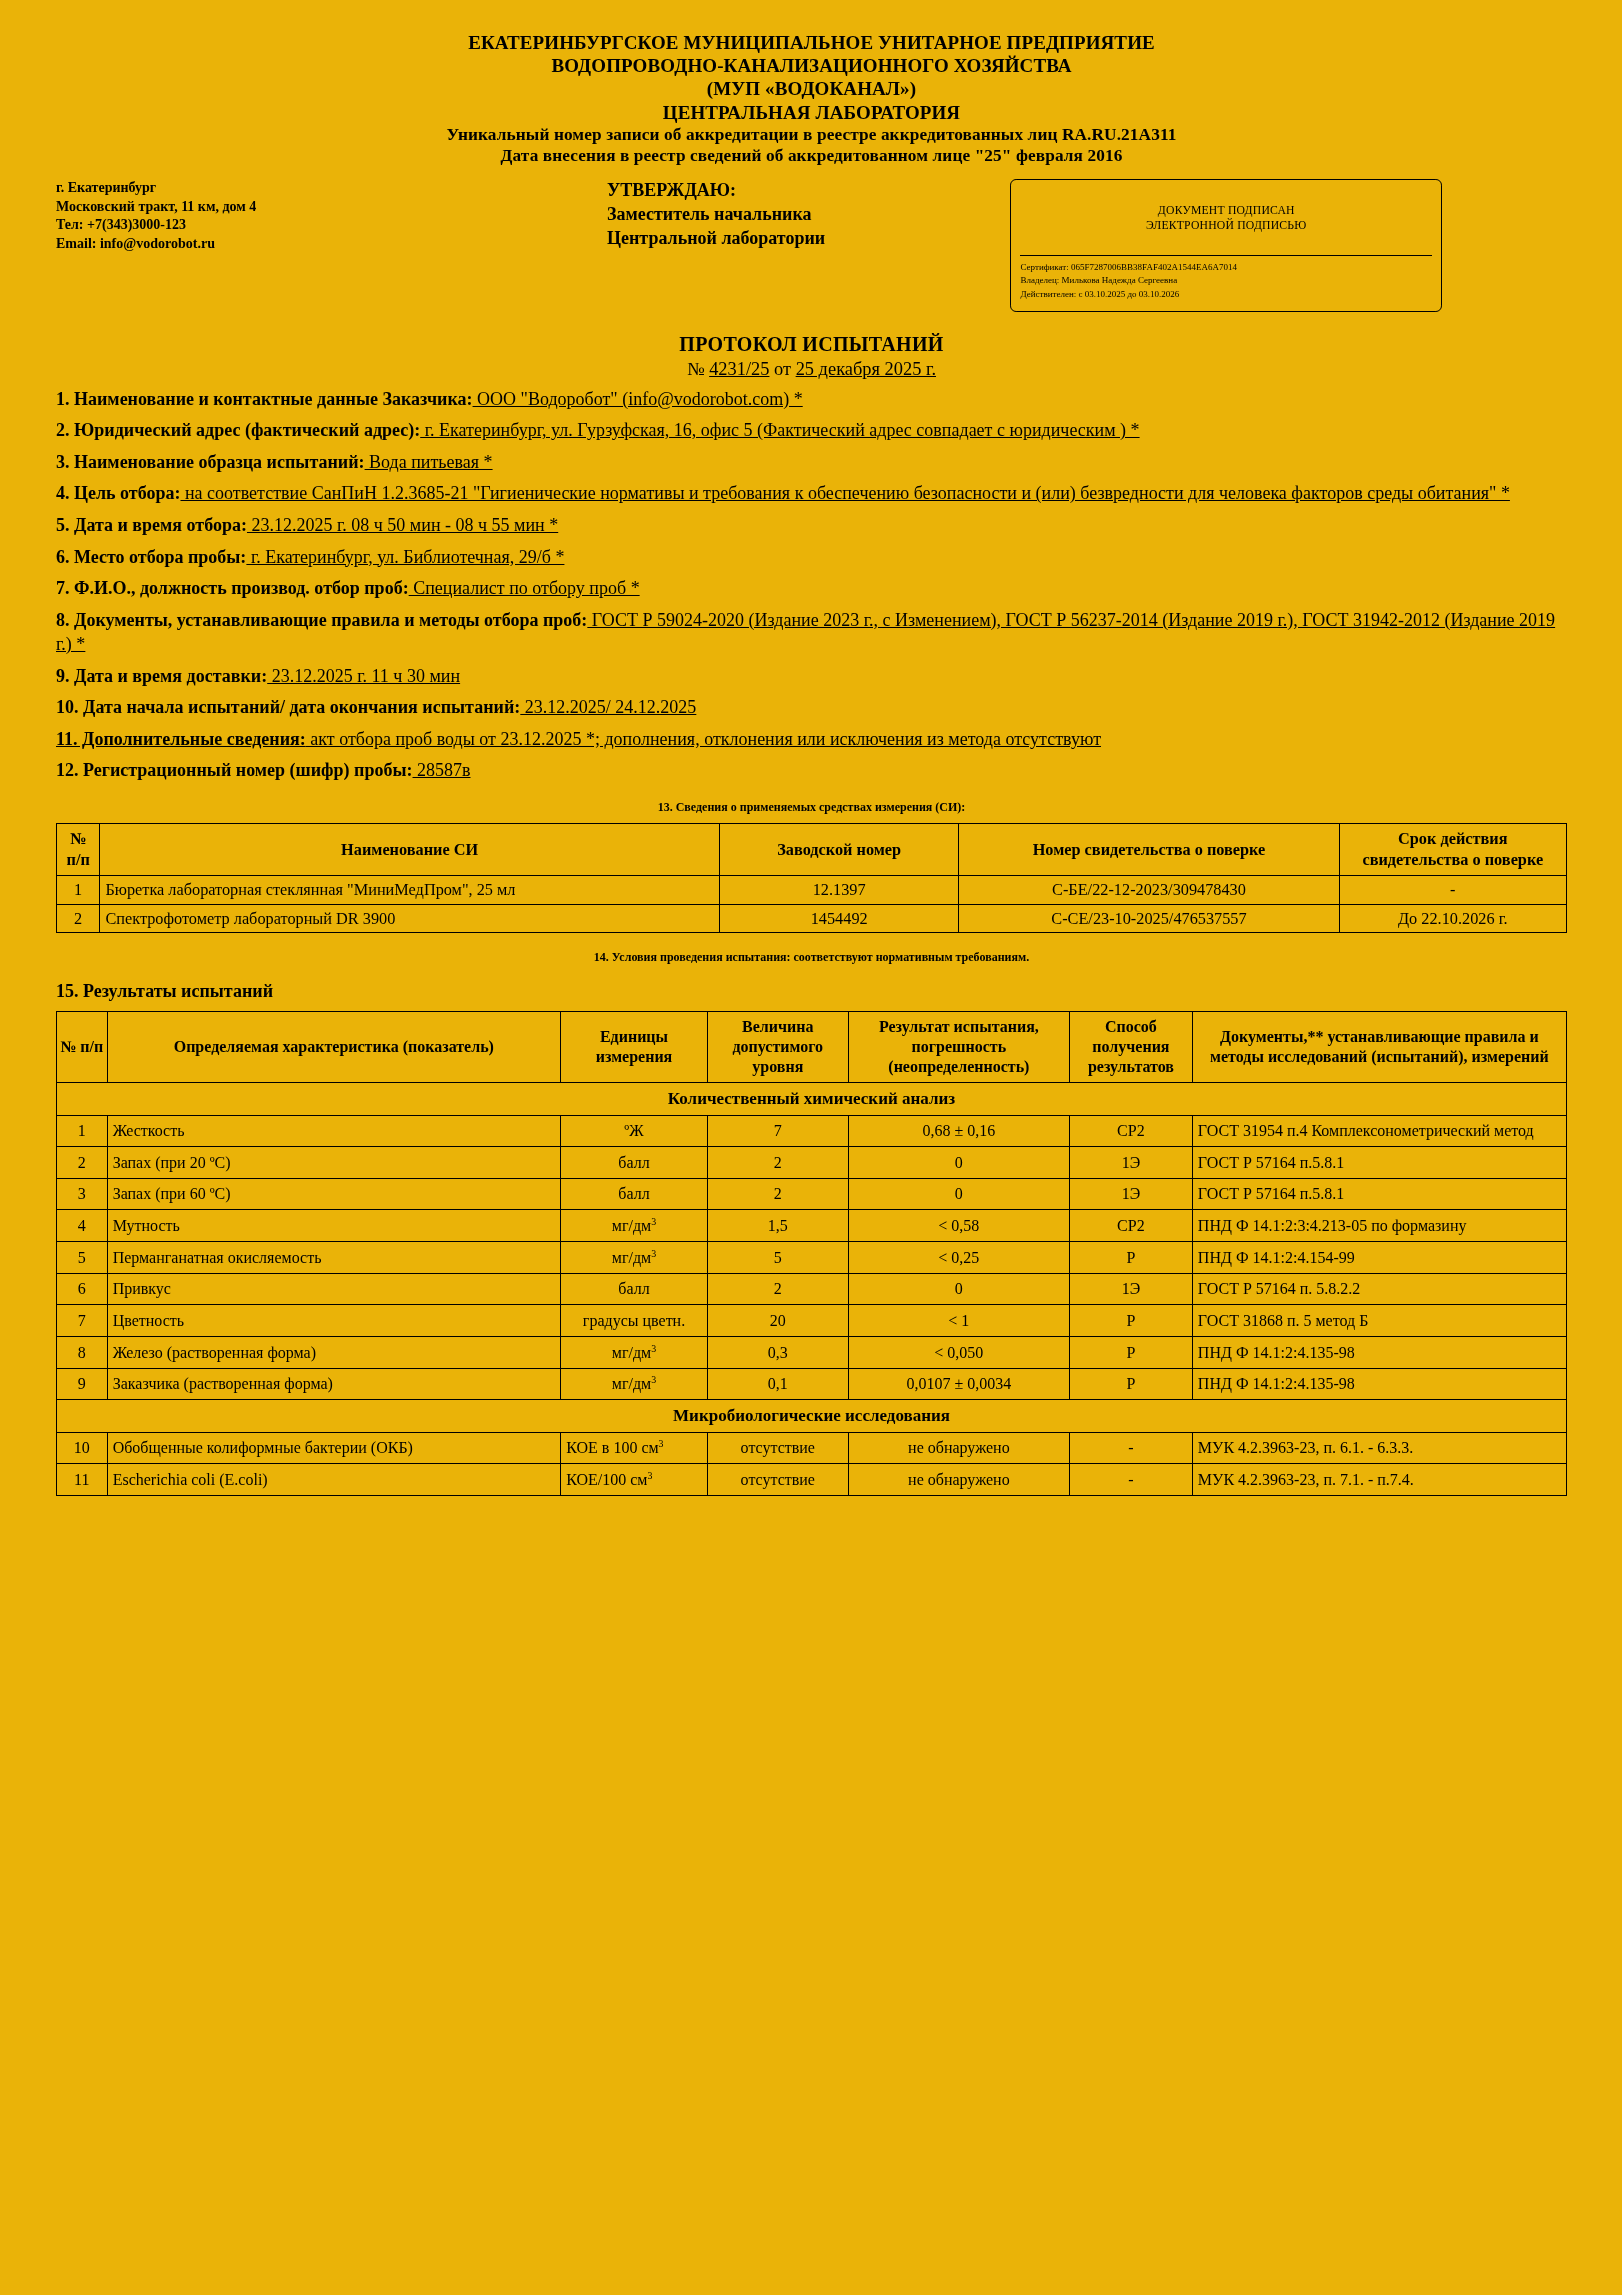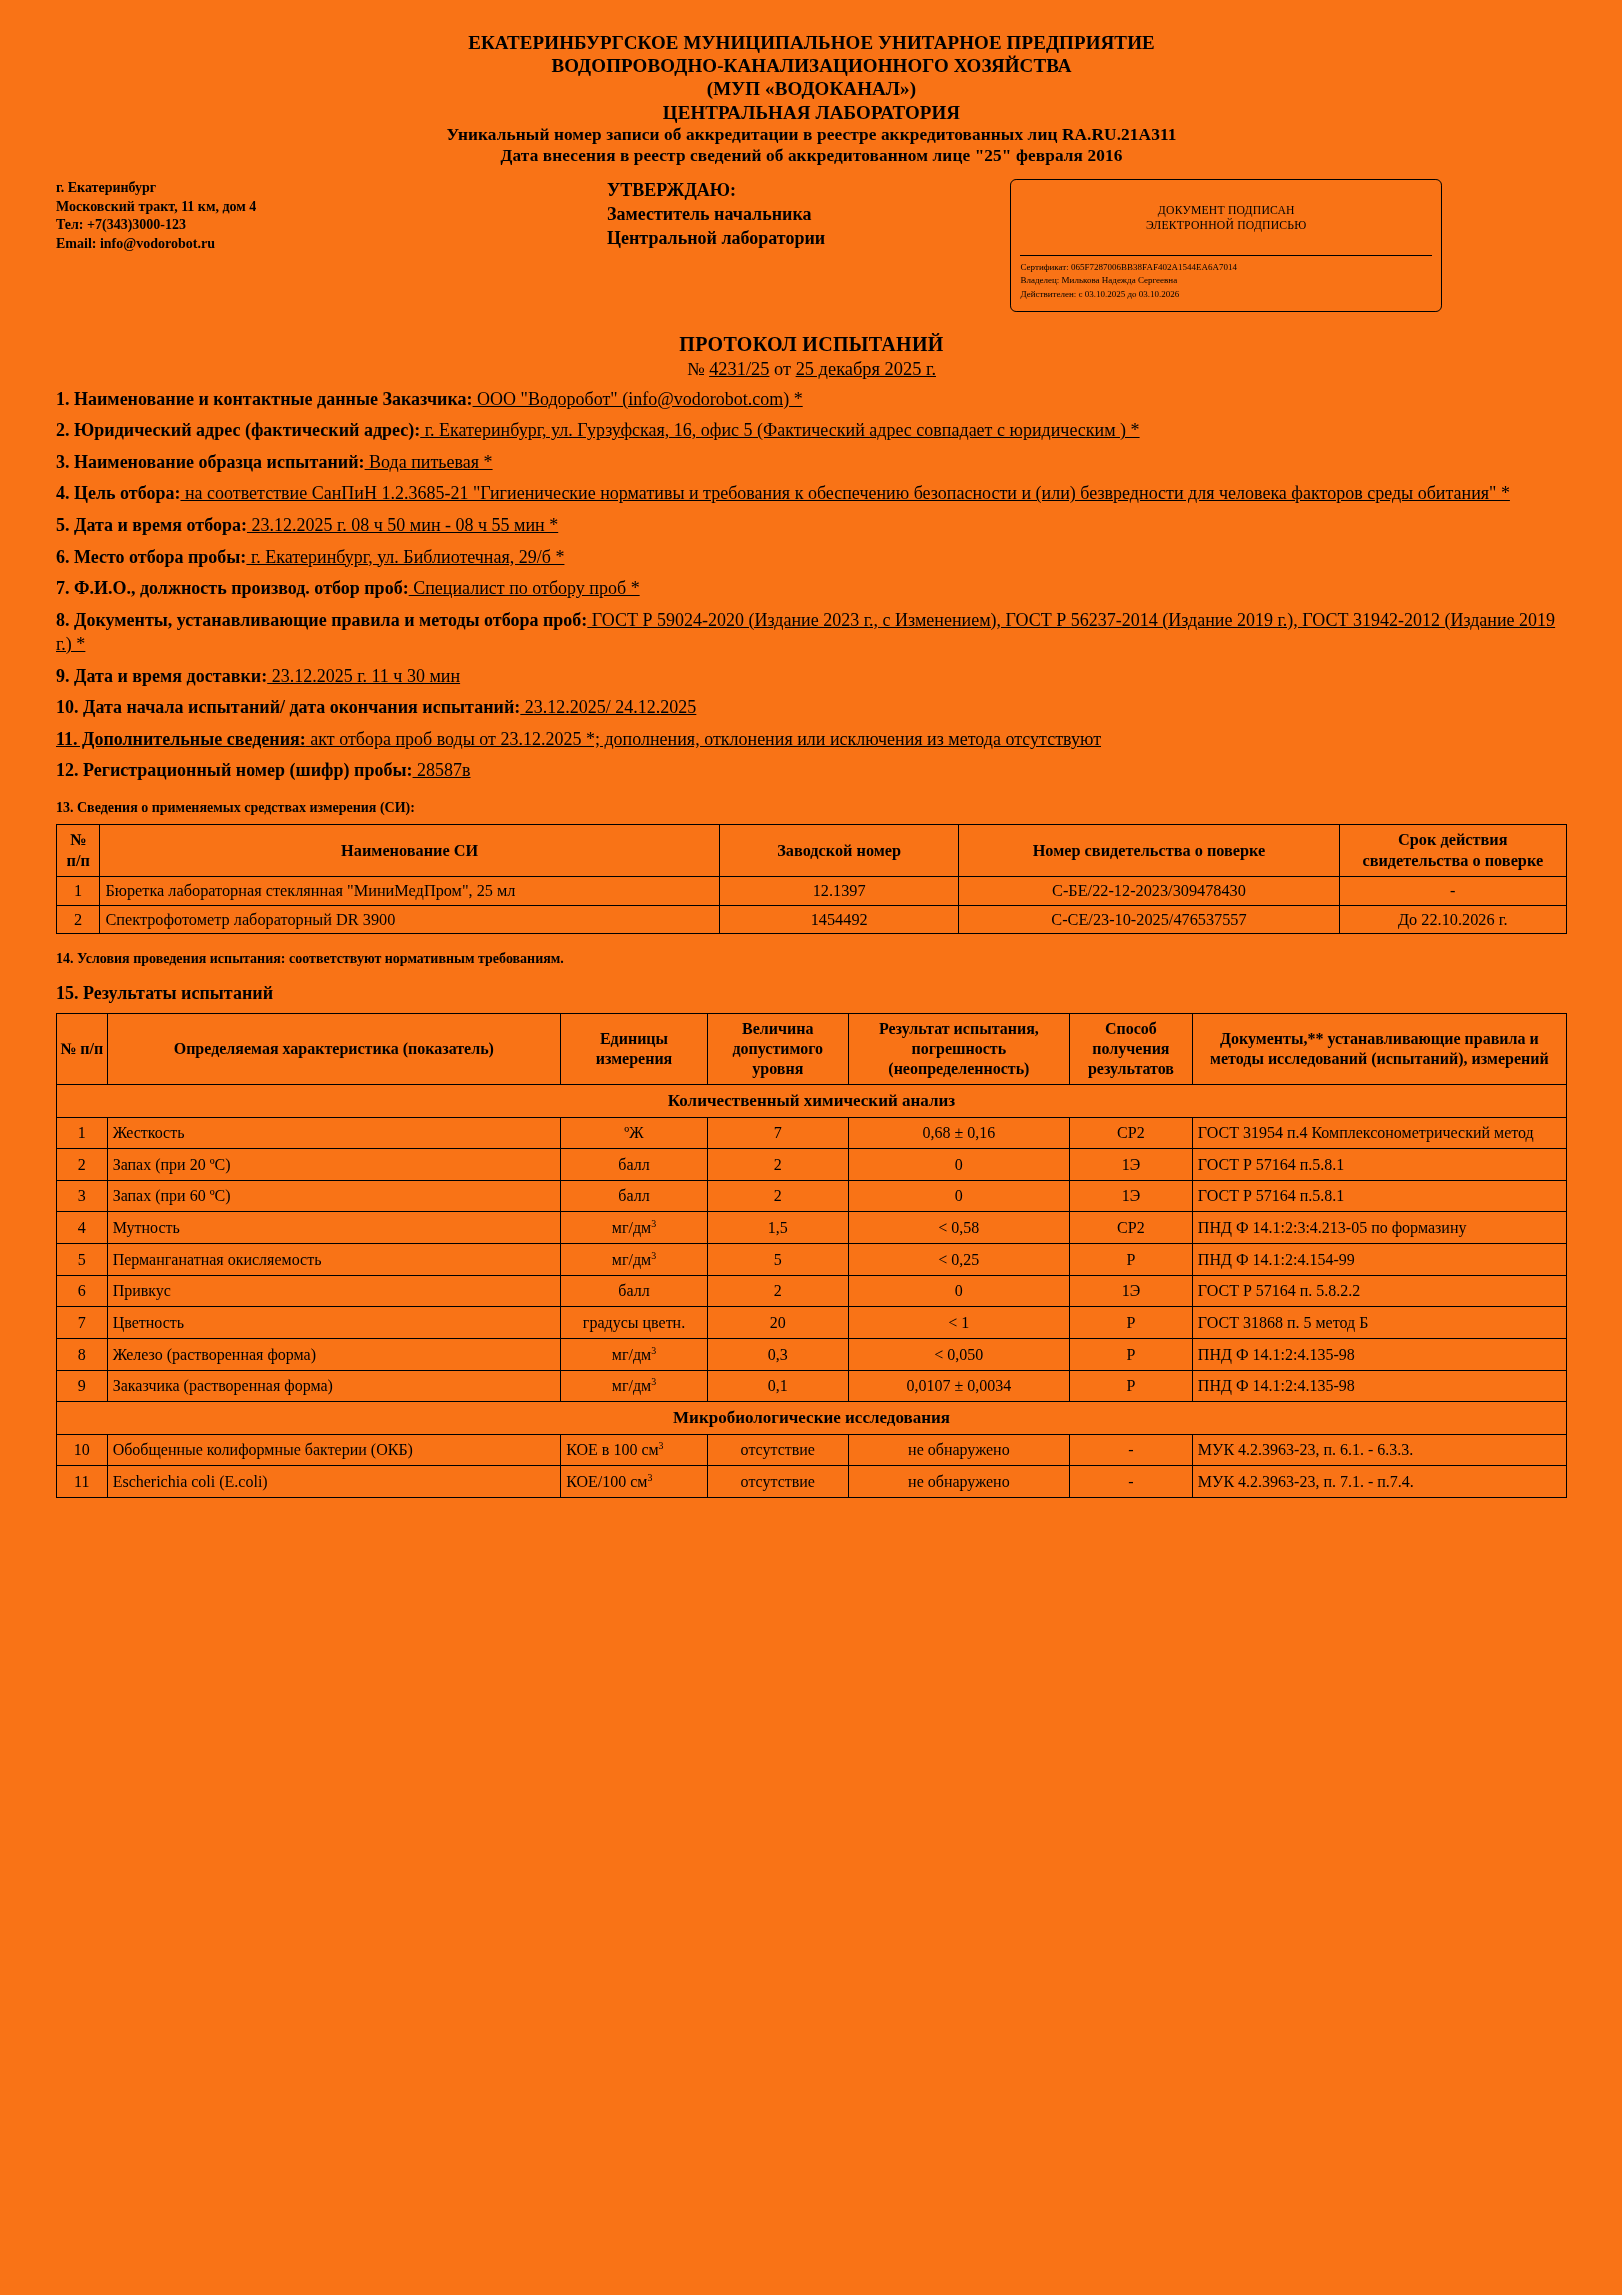--- a/index.html
+++ b/index.html
@@ -9,21 +9,21 @@
   }
   body {
     font-family: "Liberation Serif", serif;
     color: #000000;
   }
   .page {
     width: 1623px;
     min-height: 2295px;
     box-sizing: border-box;
     padding: 31px 56px 14px 56px;
-    background: #f97316;
+    background: #eab308;
     position: relative;
   }
   .u { text-decoration: underline; }
 
   .hdr-line {
     text-align: center;
     font-weight: bold;
     font-size: 19px;
     line-height: 1.22;
     letter-spacing: 0.1px;
@@ -131,21 +131,21 @@
   .res-table td { line-height: 1.32; padding: 4.6px 5.1px; }
   .res-table td.c { text-align: center; }
   .res-table td.section {
     text-align: center;
     font-weight: bold;
     font-size: 17px;
     padding: 4.6px 0;
   }
   sup { font-size: 0.62em; vertical-align: super; }
 
-  .sec-head { margin-top: 17.3px; font-weight: bold; font-size: 14px; }
+  .sec-head { margin-top: 17.3px; font-weight: bold; font-size: 12px; text-align: center; }
   .sec-head2 { margin-top: 15.3px; font-weight: bold; font-size: 18px; }
 </style>
 </head>
 <body>
 
 <div class="page">
 
   <div class="hdr-block">
     <div class="hdr-line">ЕКАТЕРИНБУРГСКОЕ МУНИЦИПАЛЬНОЕ УНИТАРНОЕ ПРЕДПРИЯТИЕ</div>
     <div class="hdr-line">ВОДОПРОВОДНО-КАНАЛИЗАЦИОННОГО ХОЗЯЙСТВА</div>

